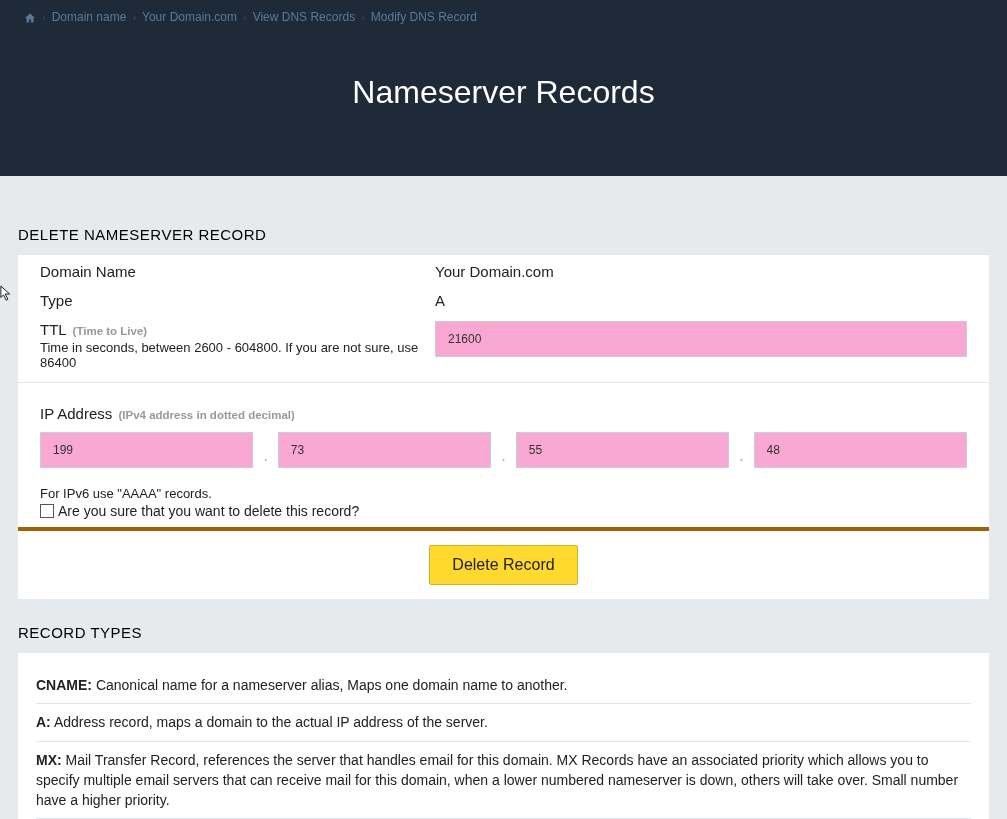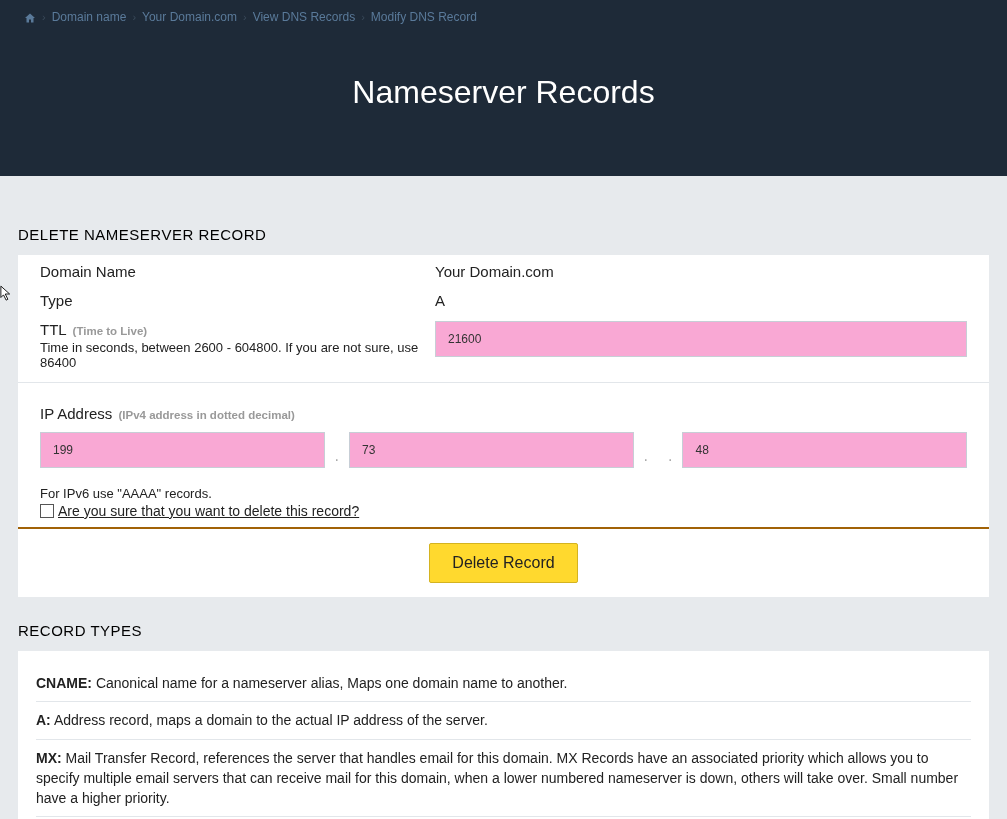--- a/index.html
+++ b/index.html
@@ -139,21 +139,20 @@
       color: #222;
       margin-top: 18px;
     }
     .confirm-line {
       display: flex;
       align-items: center;
       gap: 4px;
       font-size: 14px;
       color: #222;
       margin-top: 2px;
-      text-decoration: underline;
     }
     .confirm-line input[type=checkbox] {
       width: 14px;
       height: 14px;
       border: 1px solid #555;
       appearance: none;
       background: #fff;
       cursor: pointer;
     }
     .btn-row {
@@ -180,21 +179,21 @@
       color: #222;
       padding: 8px 0;
       border-bottom: 1px solid #e2e6ea;
       line-height: 1.45;
     }
     .type-line b {
       font-weight: 700;
     }
     .card.mid {
       padding-top: 22px;
-      border-bottom: 2px solid #a16207;
+      border-bottom: 4px solid #a16207;
     }
     .cursor-mock {
       position: absolute;
       left: 0;
       top: 285px;
       width: 14px;
       height: 18px;
       pointer-events: none;
     }
   </style>
@@ -248,20 +247,21 @@
   <div class="card mid">
     <div class="ip-section-label">
       <span>IP Address</span>
       <span class="label-hint">(IPv4 address in dotted decimal)</span>
     </div>
     <div class="ip-row">
       <input type="text" value="199" style="">
       <span class="ip-dot">.</span>
       <input type="text" value="73" style="">
       <span class="ip-dot">.</span>
+      <input type="text" value="55" style="">
       <span class="ip-dot">.</span>
       <input type="text" value="48" style="">
     </div>
     <div class="hint-text">For IPv6 use "AAAA" records.</div>
     <label class="confirm-line">
       <input type="checkbox" style="">
       <span>Are you sure that you want to delete this record?</span>
     </label>
   </div>
 

